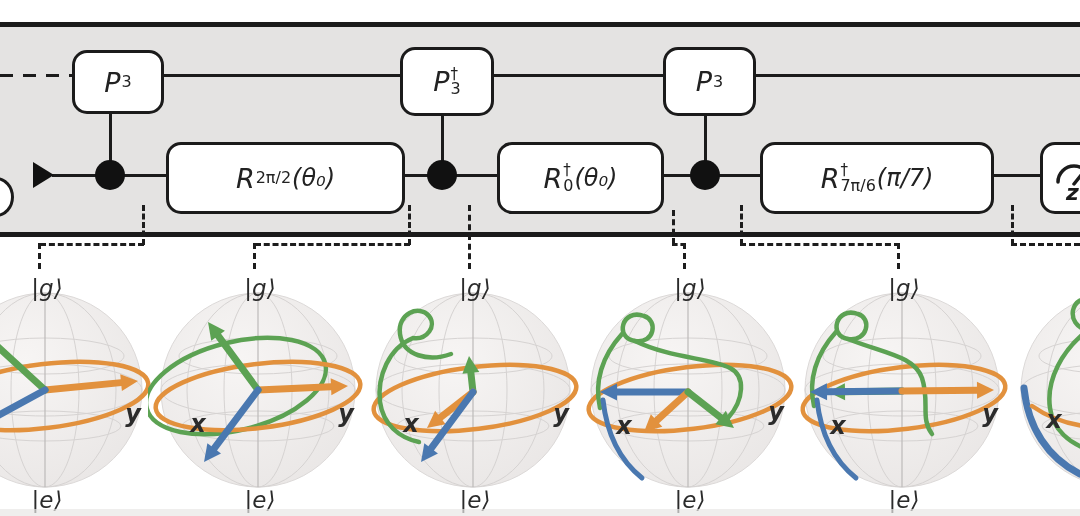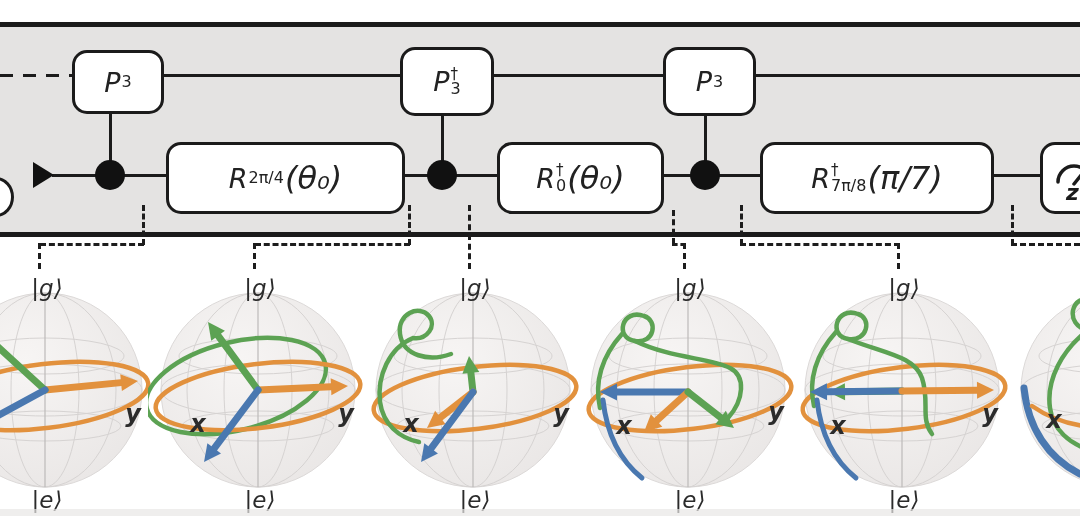--- a/index.html
+++ b/index.html
@@ -17,21 +17,21 @@
   .tri{position:absolute;width:0;height:0;border-left:21px solid #111;
        border-top:13px solid transparent;border-bottom:13px solid transparent;}
   .gate{position:absolute;background:#ffffff;border:3.5px solid #1b1b1b;border-radius:15px;
         display:flex;align-items:center;justify-content:center;color:#222;}
   .gbase{font-style:italic;font-size:27px;font-weight:500;}
   .stack{display:inline-flex;flex-direction:column;align-items:flex-start;justify-content:center;
          margin-left:1px;line-height:0.95;}
   .stack .gsup{font-size:15px;}
   .stack .gsub{font-size:16px;}
   .stack .gsup:empty{display:none;}
-  .garg{font-style:italic;font-size:32px;margin-left:1px;}
+  .garg{font-style:italic;font-size:24px;margin-left:1px;}
   .garg:empty{display:none;}
   .clip-arc{position:absolute;left:-22px;top:150px;width:30px;height:34px;border:3.5px solid #1b1b1b;
             border-radius:50%;background:#fff;}
 
   
   .dv{position:absolute;width:0;border-left:3.5px dashed #1d1d1d;}
   .dh{position:absolute;height:0;border-top:3.5px dashed #1d1d1d;}
 
   
   .sphere{position:absolute;top:270px;width:220px;height:250px;}
@@ -71,37 +71,37 @@
   <div class="gate" style="left:663px;top:20px;width:87px;height:63px;">
     <span class="gbase">P</span>
       <span class="stack">
         <span class="gsub">3</span>
       </span>
   </div>
 
   <div class="gate" style="left:166px;top:115px;width:233px;height:66px;">
     <span class="gbase">R</span>
       <span class="stack">
-        <span class="gsub">2π/4</span>
+        <span class="gsub">2π/2</span>
       </span>
       <span class="garg">(θ₀)</span>
   </div>
   <div class="gate" style="left:497px;top:115px;width:161px;height:66px;">
     <span class="gbase">R</span>
       <span class="stack">
         <span class="gsup">†</span>
         <span class="gsub">0</span>
       </span>
       <span class="garg">(θ₀)</span>
   </div>
   <div class="gate" style="left:760px;top:115px;width:228px;height:66px;">
     <span class="gbase">R</span>
       <span class="stack">
         <span class="gsup">†</span>
-        <span class="gsub">7π/8</span>
+        <span class="gsub">7π/6</span>
       </span>
       <span class="garg">(π/7)</span>
   </div>
 
   <div class="gate" style="left:1040px;top:115px;width:72px;height:66px;">
     <svg width="58" height="52" viewBox="0 0 58 52">
       <path d="M 8,30 A 16,16 0 0 1 40,30" fill="none" stroke="#1b1b1b" stroke-width="3.5" stroke-linecap="round"></path>
       <line x1="24" y1="32" x2="40" y2="12" stroke="#1b1b1b" stroke-width="3.5" stroke-linecap="round"></line>
       <polygon points="42,9 35,13 41,18" fill="#1b1b1b"></polygon>
       <text x="16" y="48" font-size="22" font-style="italic" font-weight="bold" fill="#1b1b1b">z</text>

